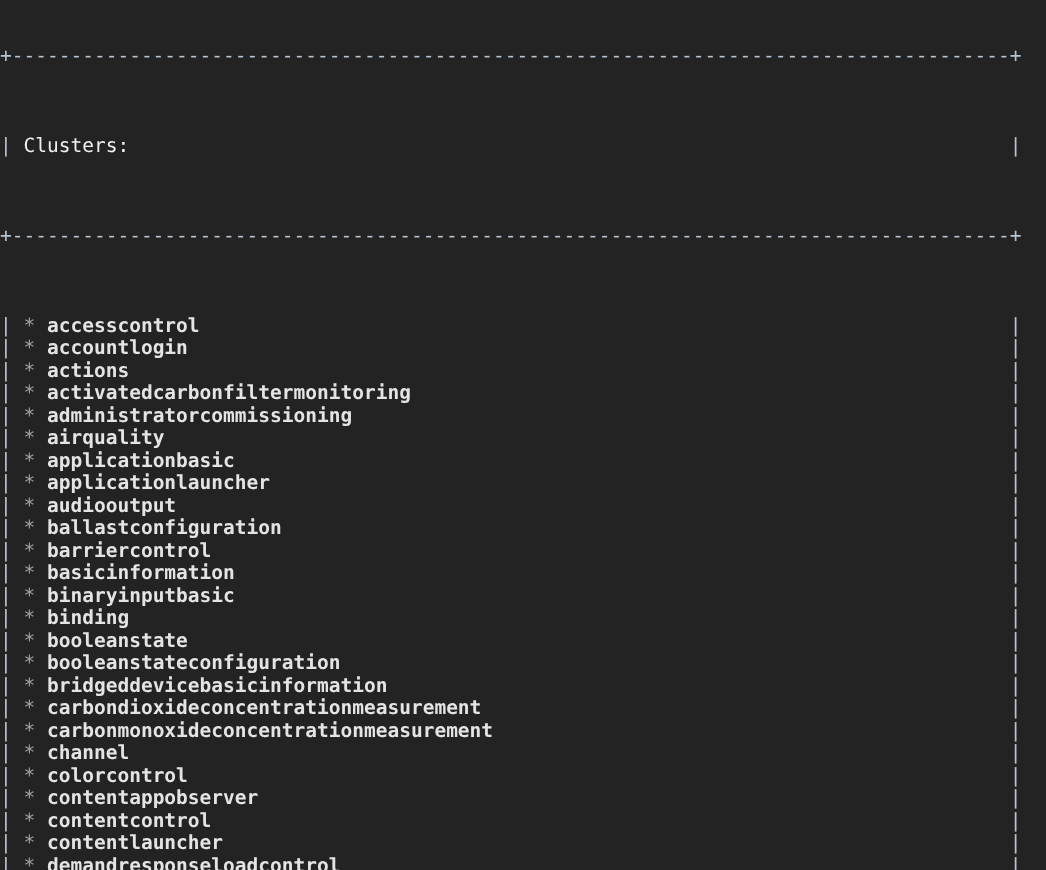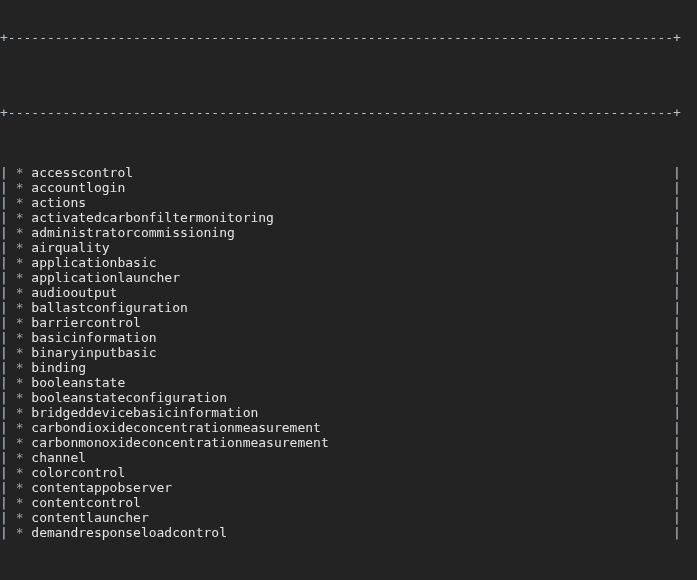--- a/index.html
+++ b/index.html
@@ -45,20 +45,21 @@
   .sidebar-pipe {
     color: #b8c4d0;
   }
 
   .bullet {
     color: #9aa3ab;
   }
 
   .cell-text {
     color: #e4e4e4;
+    font-weight: bold;
   }
 
   .title-text {
     color: #f0f0f0;
   }
 
   
   .row {
     display: block;
     height: 15px;
@@ -67,17 +68,18 @@
   }
 
   .pad-1 { white-space: pre; }
 </style>
 </head>
 <body>
 
 <div id="terminal">
   <div class="tline rule">+-------------------------------------------------------------------------------------+</div>
 
+  <div class="tline row"><span class="sidebar-pipe">|</span><span class="pad-1"> </span><span class="title-text">Clusters:</span><span>                                                                           </span><span class="sidebar-pipe">|</span></div>
 
   <div class="tline rule">+-------------------------------------------------------------------------------------+</div>
 
   <div id="cluster-rows"><div class="tline row"><span class="sidebar-pipe">|</span><span> </span><span class="bullet">*</span><span> </span><span class="cell-text">accesscontrol</span><span>                                                                     </span><span class="sidebar-pipe">|</span></div><div class="tline row"><span class="sidebar-pipe">|</span><span> </span><span class="bullet">*</span><span> </span><span class="cell-text">accountlogin</span><span>                                                                      </span><span class="sidebar-pipe">|</span></div><div class="tline row"><span class="sidebar-pipe">|</span><span> </span><span class="bullet">*</span><span> </span><span class="cell-text">actions</span><span>                                                                           </span><span class="sidebar-pipe">|</span></div><div class="tline row"><span class="sidebar-pipe">|</span><span> </span><span class="bullet">*</span><span> </span><span class="cell-text">activatedcarbonfiltermonitoring</span><span>                                                   </span><span class="sidebar-pipe">|</span></div><div class="tline row"><span class="sidebar-pipe">|</span><span> </span><span class="bullet">*</span><span> </span><span class="cell-text">administratorcommissioning</span><span>                                                        </span><span class="sidebar-pipe">|</span></div><div class="tline row"><span class="sidebar-pipe">|</span><span> </span><span class="bullet">*</span><span> </span><span class="cell-text">airquality</span><span>                                                                        </span><span class="sidebar-pipe">|</span></div><div class="tline row"><span class="sidebar-pipe">|</span><span> </span><span class="bullet">*</span><span> </span><span class="cell-text">applicationbasic</span><span>                                                                  </span><span class="sidebar-pipe">|</span></div><div class="tline row"><span class="sidebar-pipe">|</span><span> </span><span class="bullet">*</span><span> </span><span class="cell-text">applicationlauncher</span><span>                                                               </span><span class="sidebar-pipe">|</span></div><div class="tline row"><span class="sidebar-pipe">|</span><span> </span><span class="bullet">*</span><span> </span><span class="cell-text">audiooutput</span><span>                                                                       </span><span class="sidebar-pipe">|</span></div><div class="tline row"><span class="sidebar-pipe">|</span><span> </span><span class="bullet">*</span><span> </span><span class="cell-text">ballastconfiguration</span><span>                                                              </span><span class="sidebar-pipe">|</span></div><div class="tline row"><span class="sidebar-pipe">|</span><span> </span><span class="bullet">*</span><span> </span><span class="cell-text">barriercontrol</span><span>                                                                    </span><span class="sidebar-pipe">|</span></div><div class="tline row"><span class="sidebar-pipe">|</span><span> </span><span class="bullet">*</span><span> </span><span class="cell-text">basicinformation</span><span>                                                                  </span><span class="sidebar-pipe">|</span></div><div class="tline row"><span class="sidebar-pipe">|</span><span> </span><span class="bullet">*</span><span> </span><span class="cell-text">binaryinputbasic</span><span>                                                                  </span><span class="sidebar-pipe">|</span></div><div class="tline row"><span class="sidebar-pipe">|</span><span> </span><span class="bullet">*</span><span> </span><span class="cell-text">binding</span><span>                                                                           </span><span class="sidebar-pipe">|</span></div><div class="tline row"><span class="sidebar-pipe">|</span><span> </span><span class="bullet">*</span><span> </span><span class="cell-text">booleanstate</span><span>                                                                      </span><span class="sidebar-pipe">|</span></div><div class="tline row"><span class="sidebar-pipe">|</span><span> </span><span class="bullet">*</span><span> </span><span class="cell-text">booleanstateconfiguration</span><span>                                                         </span><span class="sidebar-pipe">|</span></div><div class="tline row"><span class="sidebar-pipe">|</span><span> </span><span class="bullet">*</span><span> </span><span class="cell-text">bridgeddevicebasicinformation</span><span>                                                     </span><span class="sidebar-pipe">|</span></div><div class="tline row"><span class="sidebar-pipe">|</span><span> </span><span class="bullet">*</span><span> </span><span class="cell-text">carbondioxideconcentrationmeasurement</span><span>                                             </span><span class="sidebar-pipe">|</span></div><div class="tline row"><span class="sidebar-pipe">|</span><span> </span><span class="bullet">*</span><span> </span><span class="cell-text">carbonmonoxideconcentrationmeasurement</span><span>                                            </span><span class="sidebar-pipe">|</span></div><div class="tline row"><span class="sidebar-pipe">|</span><span> </span><span class="bullet">*</span><span> </span><span class="cell-text">channel</span><span>                                                                           </span><span class="sidebar-pipe">|</span></div><div class="tline row"><span class="sidebar-pipe">|</span><span> </span><span class="bullet">*</span><span> </span><span class="cell-text">colorcontrol</span><span>                                                                      </span><span class="sidebar-pipe">|</span></div><div class="tline row"><span class="sidebar-pipe">|</span><span> </span><span class="bullet">*</span><span> </span><span class="cell-text">contentappobserver</span><span>                                                                </span><span class="sidebar-pipe">|</span></div><div class="tline row"><span class="sidebar-pipe">|</span><span> </span><span class="bullet">*</span><span> </span><span class="cell-text">contentcontrol</span><span>                                                                    </span><span class="sidebar-pipe">|</span></div><div class="tline row"><span class="sidebar-pipe">|</span><span> </span><span class="bullet">*</span><span> </span><span class="cell-text">contentlauncher</span><span>                                                                   </span><span class="sidebar-pipe">|</span></div><div class="tline row"><span class="sidebar-pipe">|</span><span> </span><span class="bullet">*</span><span> </span><span class="cell-text">demandresponseloadcontrol</span><span>                                                         </span><span class="sidebar-pipe">|</span></div></div>
 </div>
 
 </body></html>

